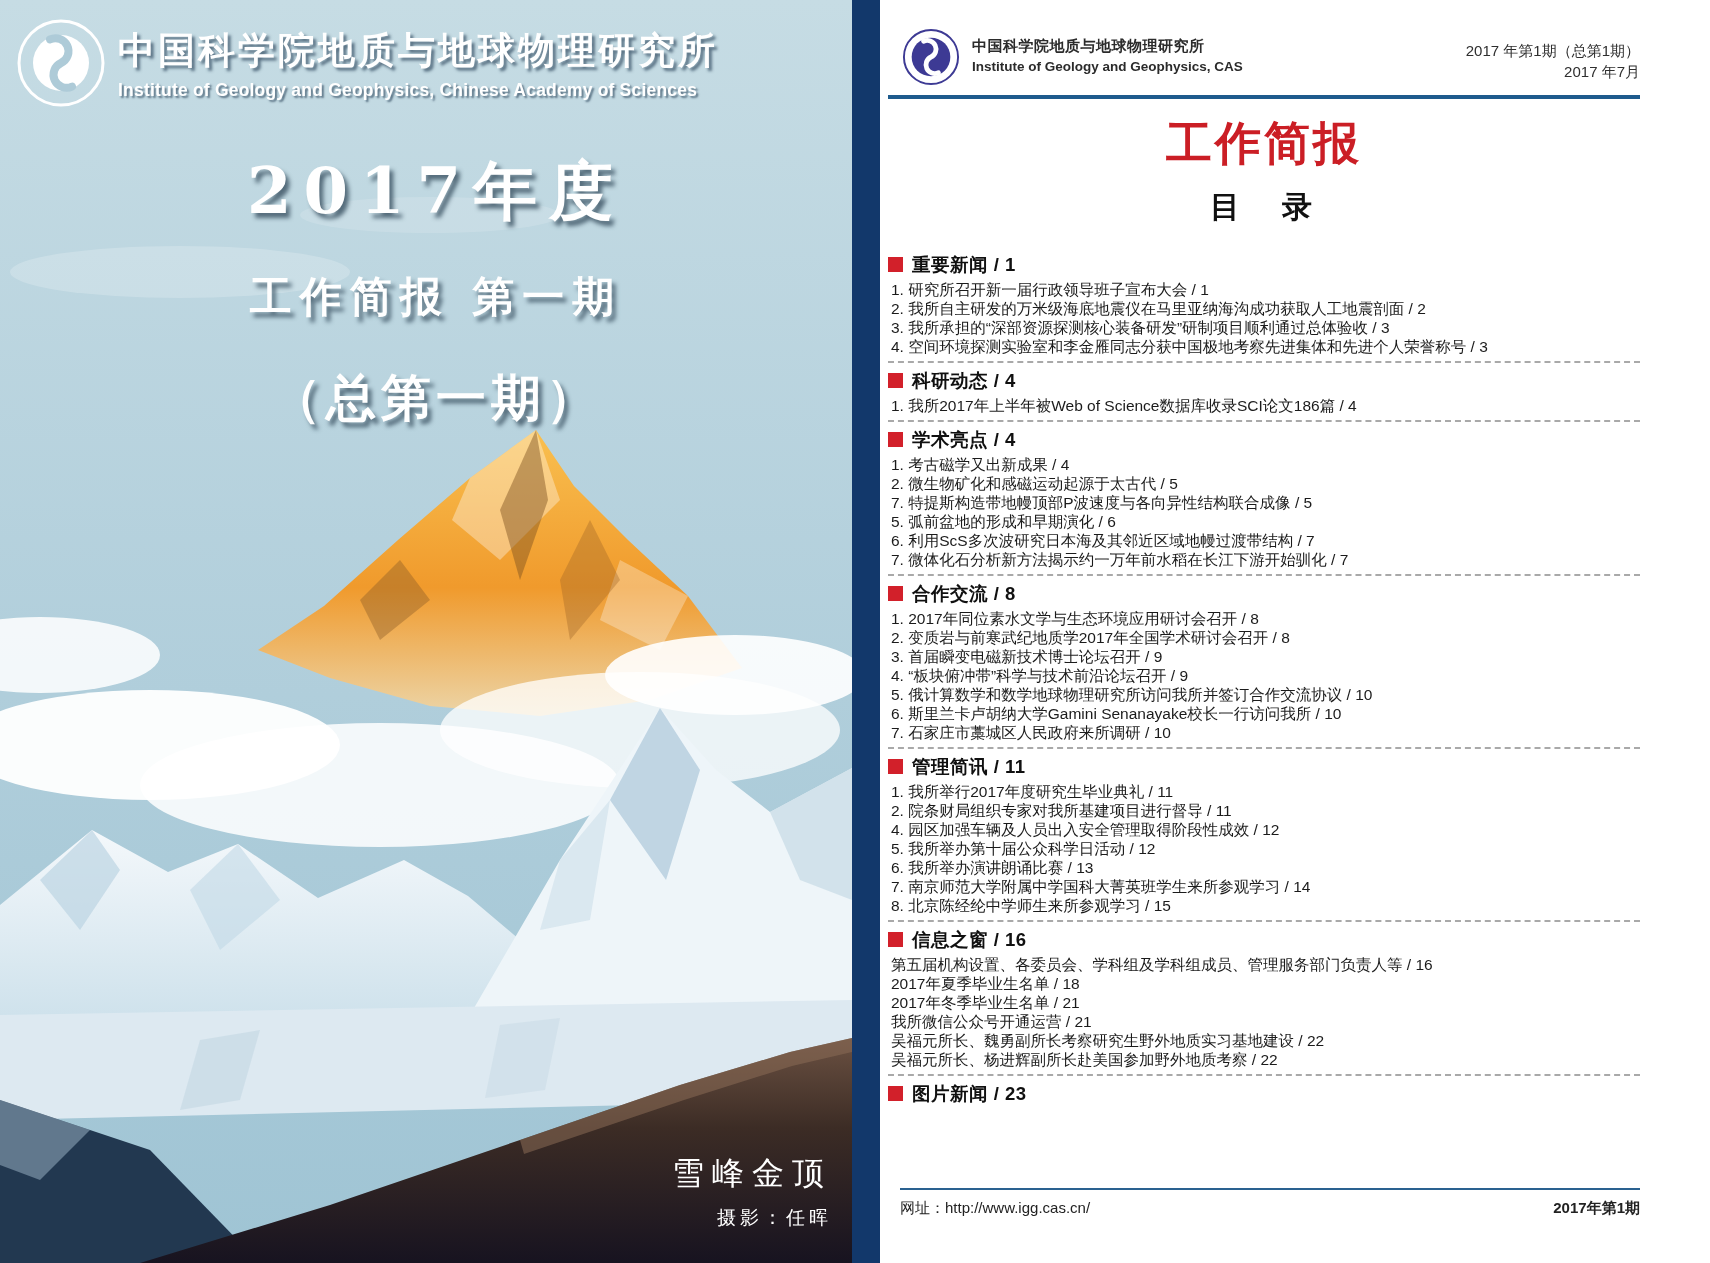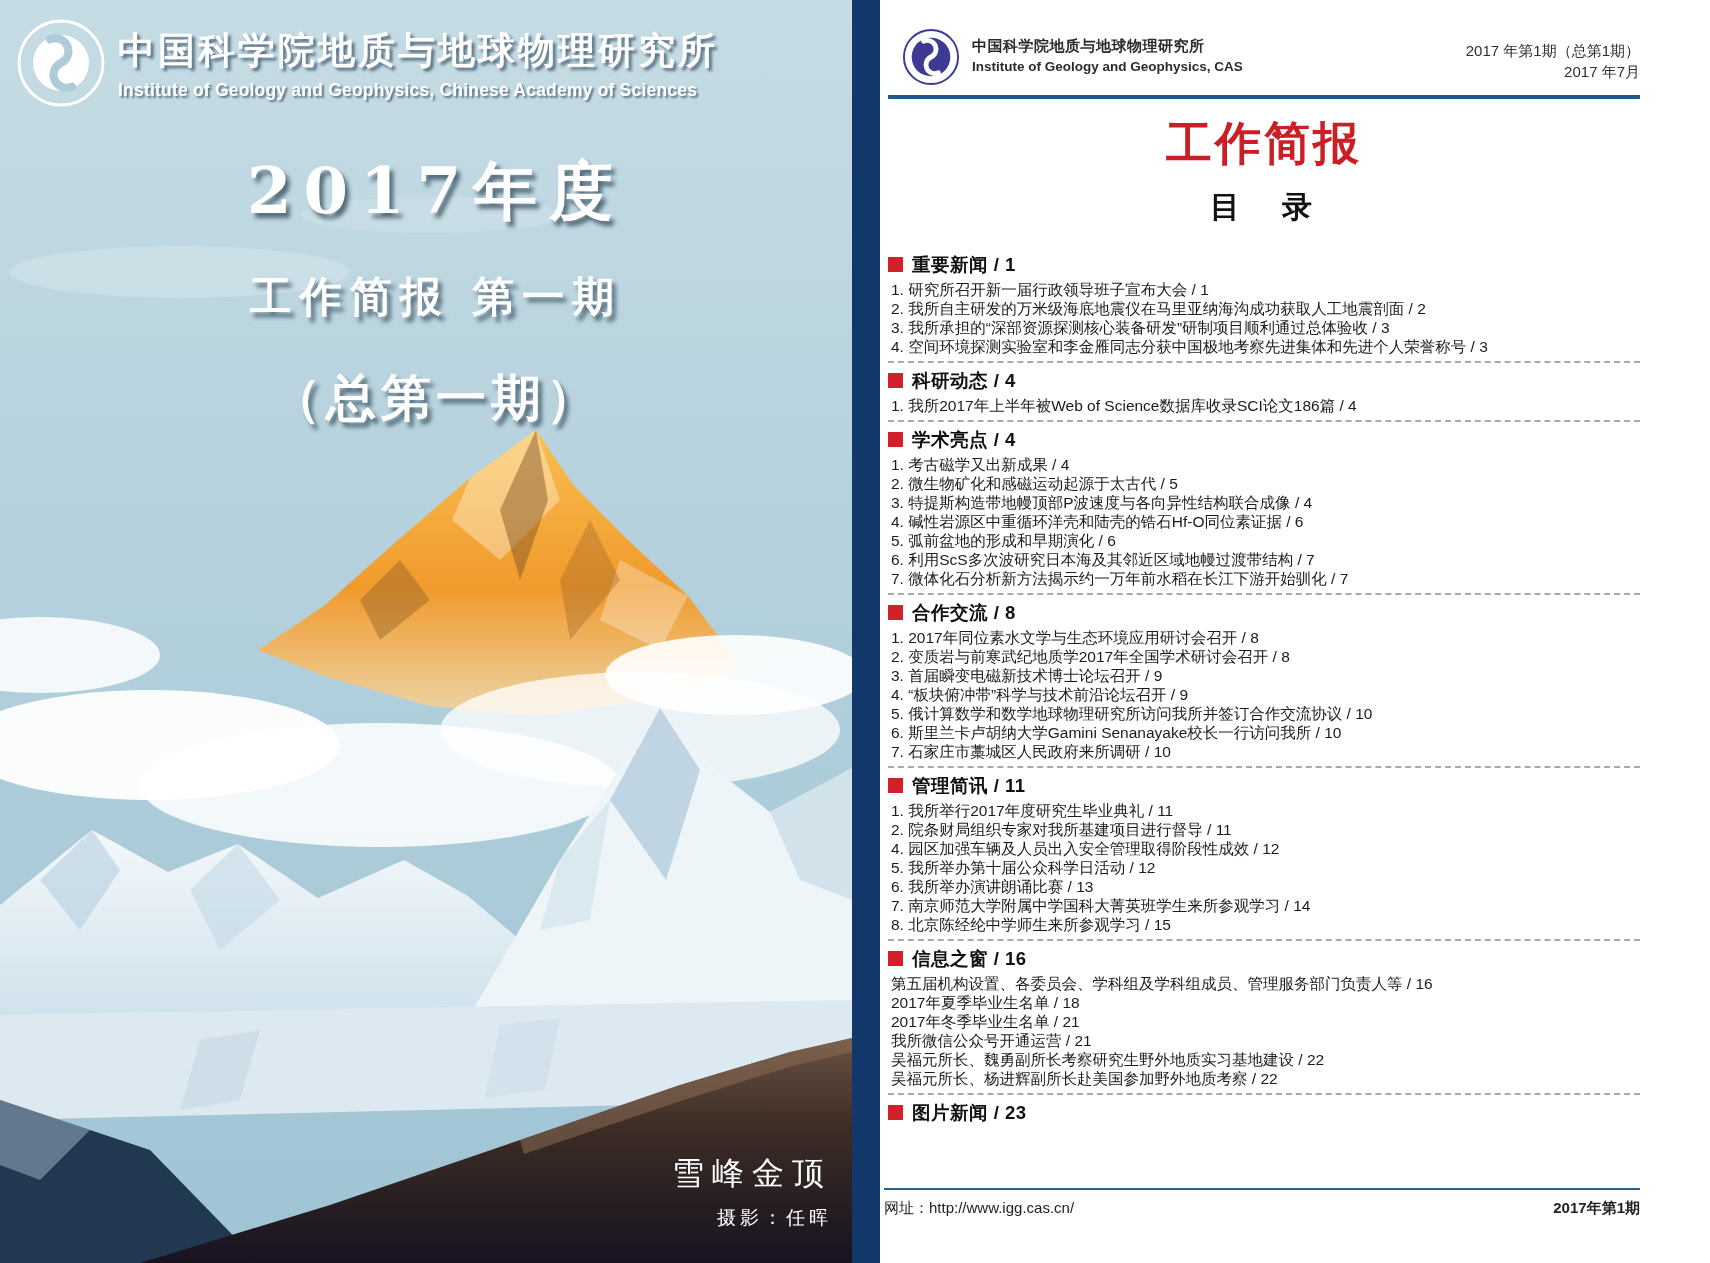--- a/index.html
+++ b/index.html
@@ -44,21 +44,21 @@
             margin-top:14px;font-family:"DejaVu Serif","Liberation Serif",serif;}
   .pg-toc-title{text-align:center;color:#111;font-weight:bold;font-size:30px;letter-spacing:6px;
             margin-top:12px;font-family:"DejaVu Serif","Liberation Serif",serif;}
   .toc{margin-top:24px;}
   .sec-h{display:flex;align-items:center;font-size:18.5px;font-weight:bold;color:#101010;
          margin:5px 0 3px;letter-spacing:.5px;}
   .sq{width:15px;height:15px;background:#d2202a;flex:none;margin-right:9px;}
   .toc ul{list-style:none;margin:0;padding:0 0 0 3px;}
   .toc li{font-size:15.5px;line-height:19px;color:#1b1b1b;white-space:nowrap;}
   .dash{border:0;border-top:2px dashed #a9a9a9;margin:5px 0;}
-  .pg-footer{position:absolute;left:4px;right:70px;top:1188px;}
+  .pg-footer{position:absolute;left:20px;right:70px;top:1188px;}
   .pg-footer-rule{height:2px;background:#2a6190;}
   .pg-footer-row{display:flex;justify-content:space-between;margin-top:9px;
                  font-size:15px;color:#222;}
   .pg-footer-issue{font-weight:bold;}
 </style>
 </head>
 <body>
 
 <div class="screen">
 
@@ -194,22 +194,21 @@
         </ul>
         <hr class="dash">
 
         <div class="sec-h">
           <span class="sq"></span>
           <span>学术亮点 / 4</span>
         </div>
         <ul>
           <li>1. 考古磁学又出新成果 / 4</li>
           <li>2. 微生物矿化和感磁运动起源于太古代 / 5</li>
-          <li>3. 特提斯构造带地幔顶部P波速度与各向异性结构联合成像 / 4</li>
-          <li>4. 碱性岩源区中重循环洋壳和陆壳的锆石Hf-O同位素证据 / 6</li>
+          <li>7. 特提斯构造带地幔顶部P波速度与各向异性结构联合成像 / 5</li>
           <li>5. 弧前盆地的形成和早期演化 / 6</li>
           <li>6. 利用ScS多次波研究日本海及其邻近区域地幔过渡带结构 / 7</li>
           <li>7. 微体化石分析新方法揭示约一万年前水稻在长江下游开始驯化 / 7</li>
         </ul>
         <hr class="dash">
 
         <div class="sec-h">
           <span class="sq"></span>
           <span>合作交流 / 8</span>
         </div>

